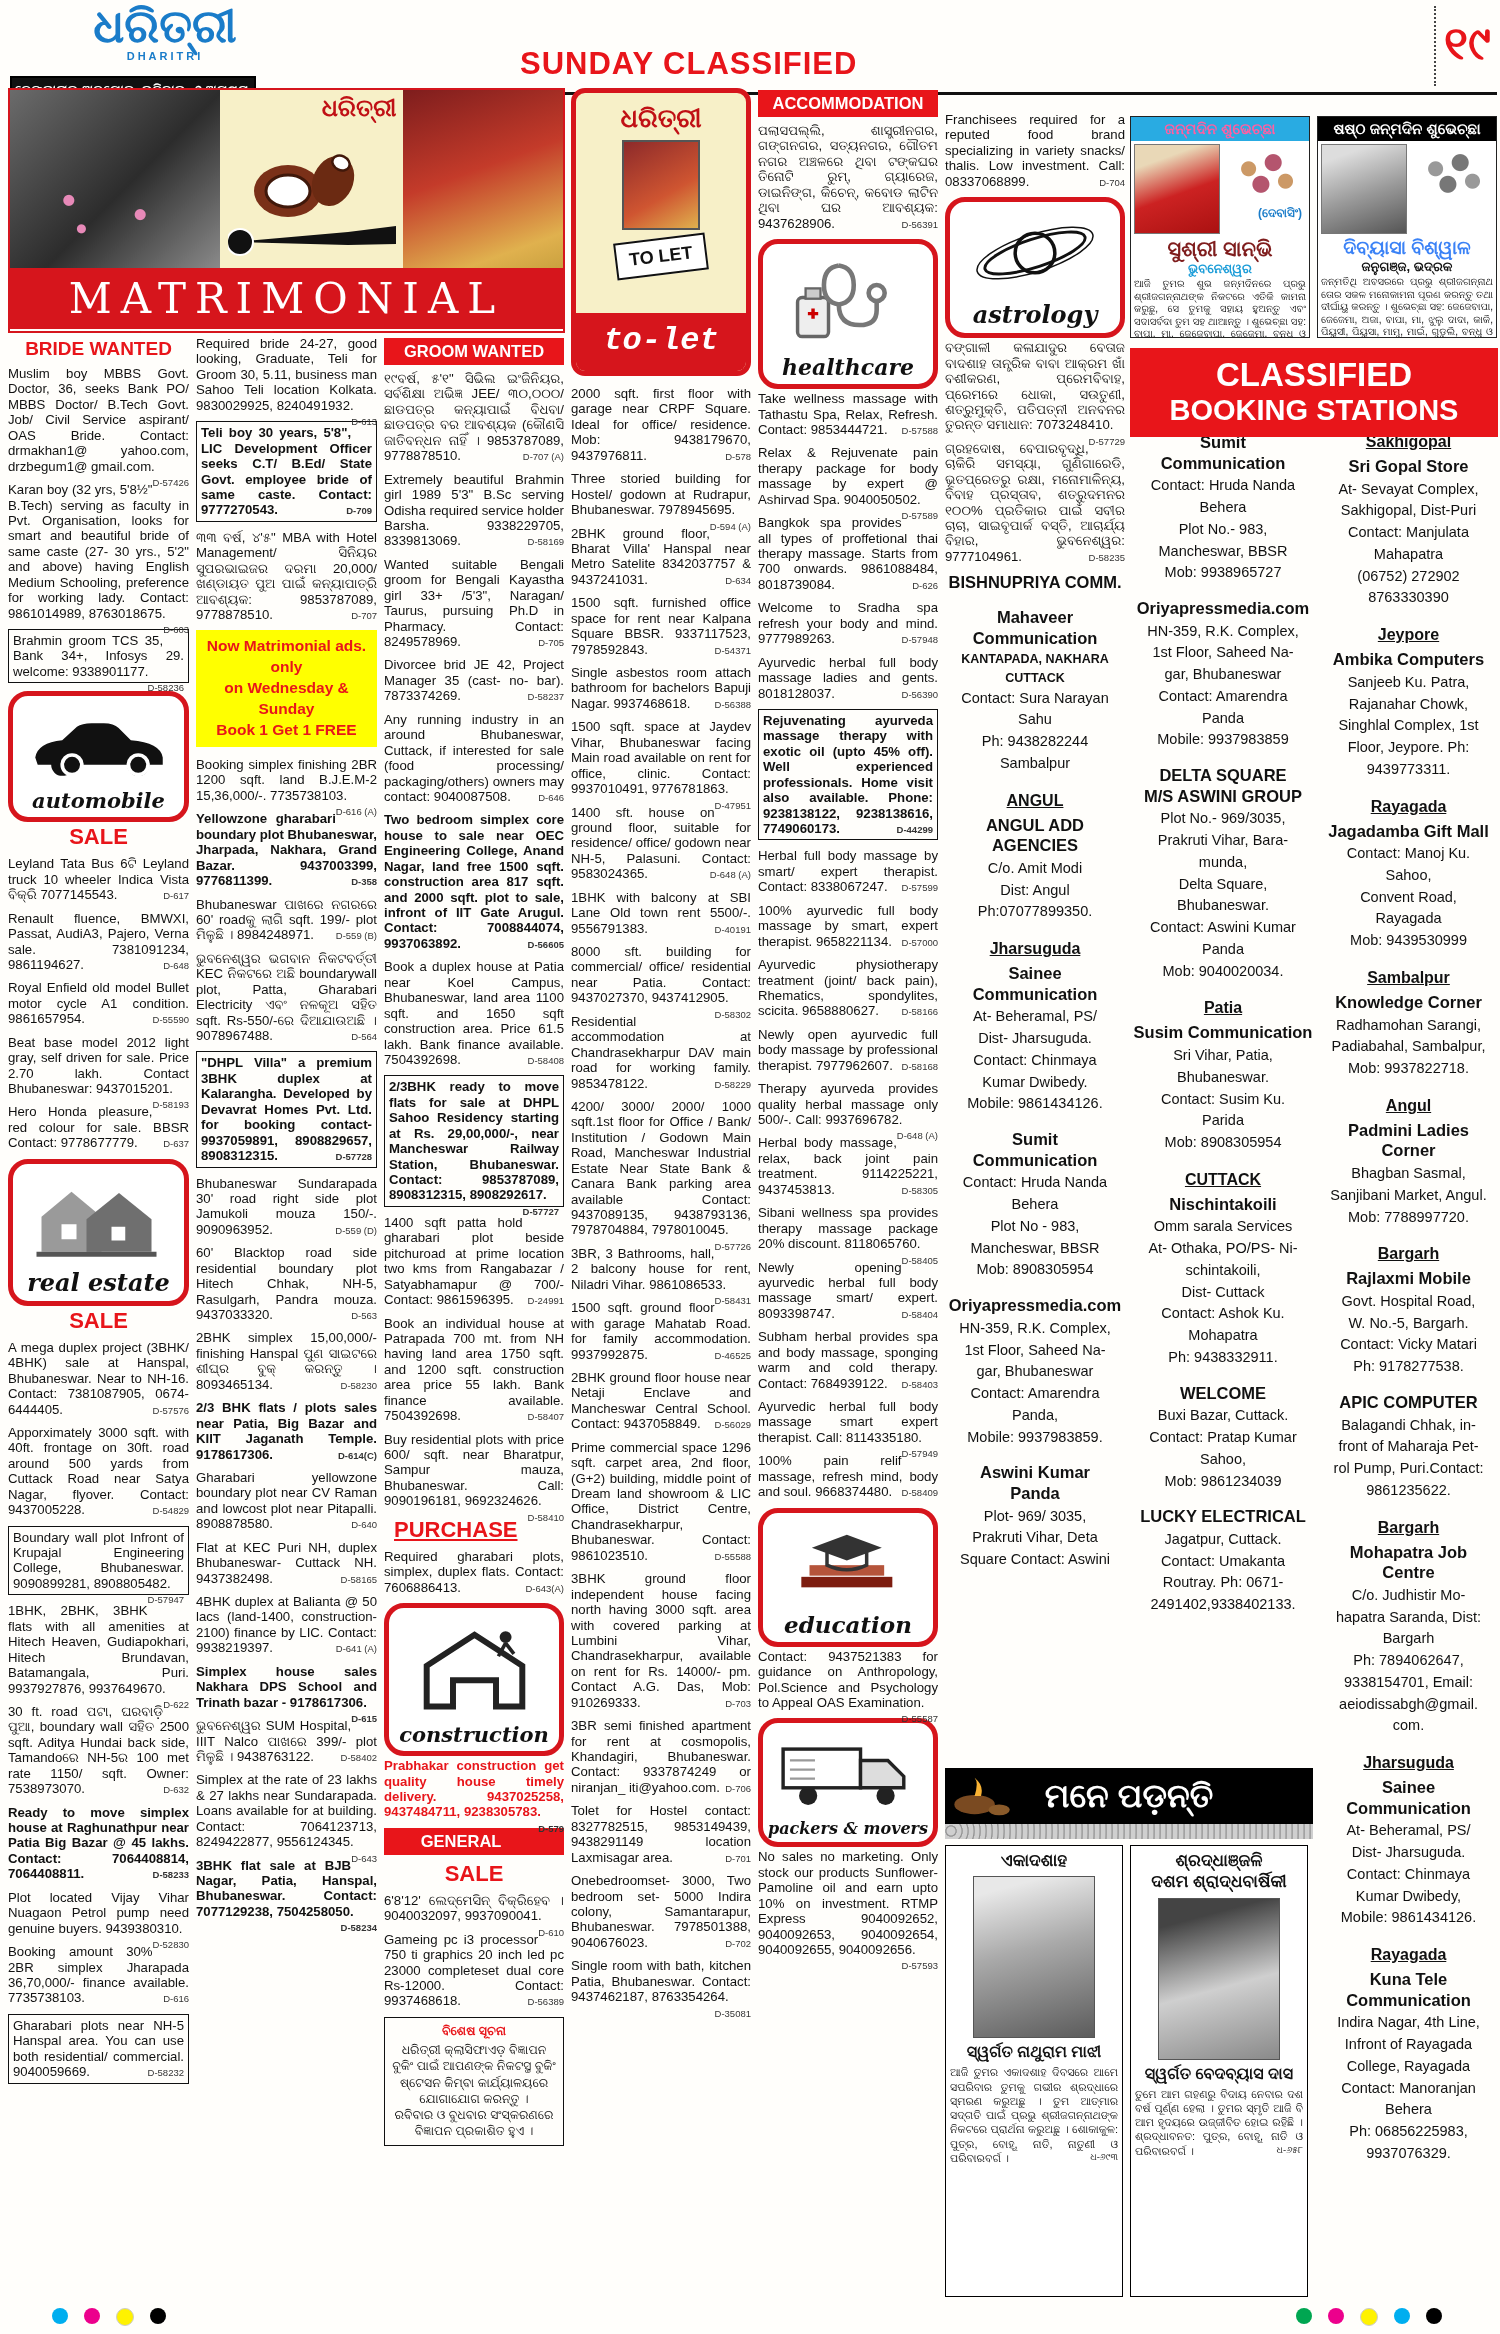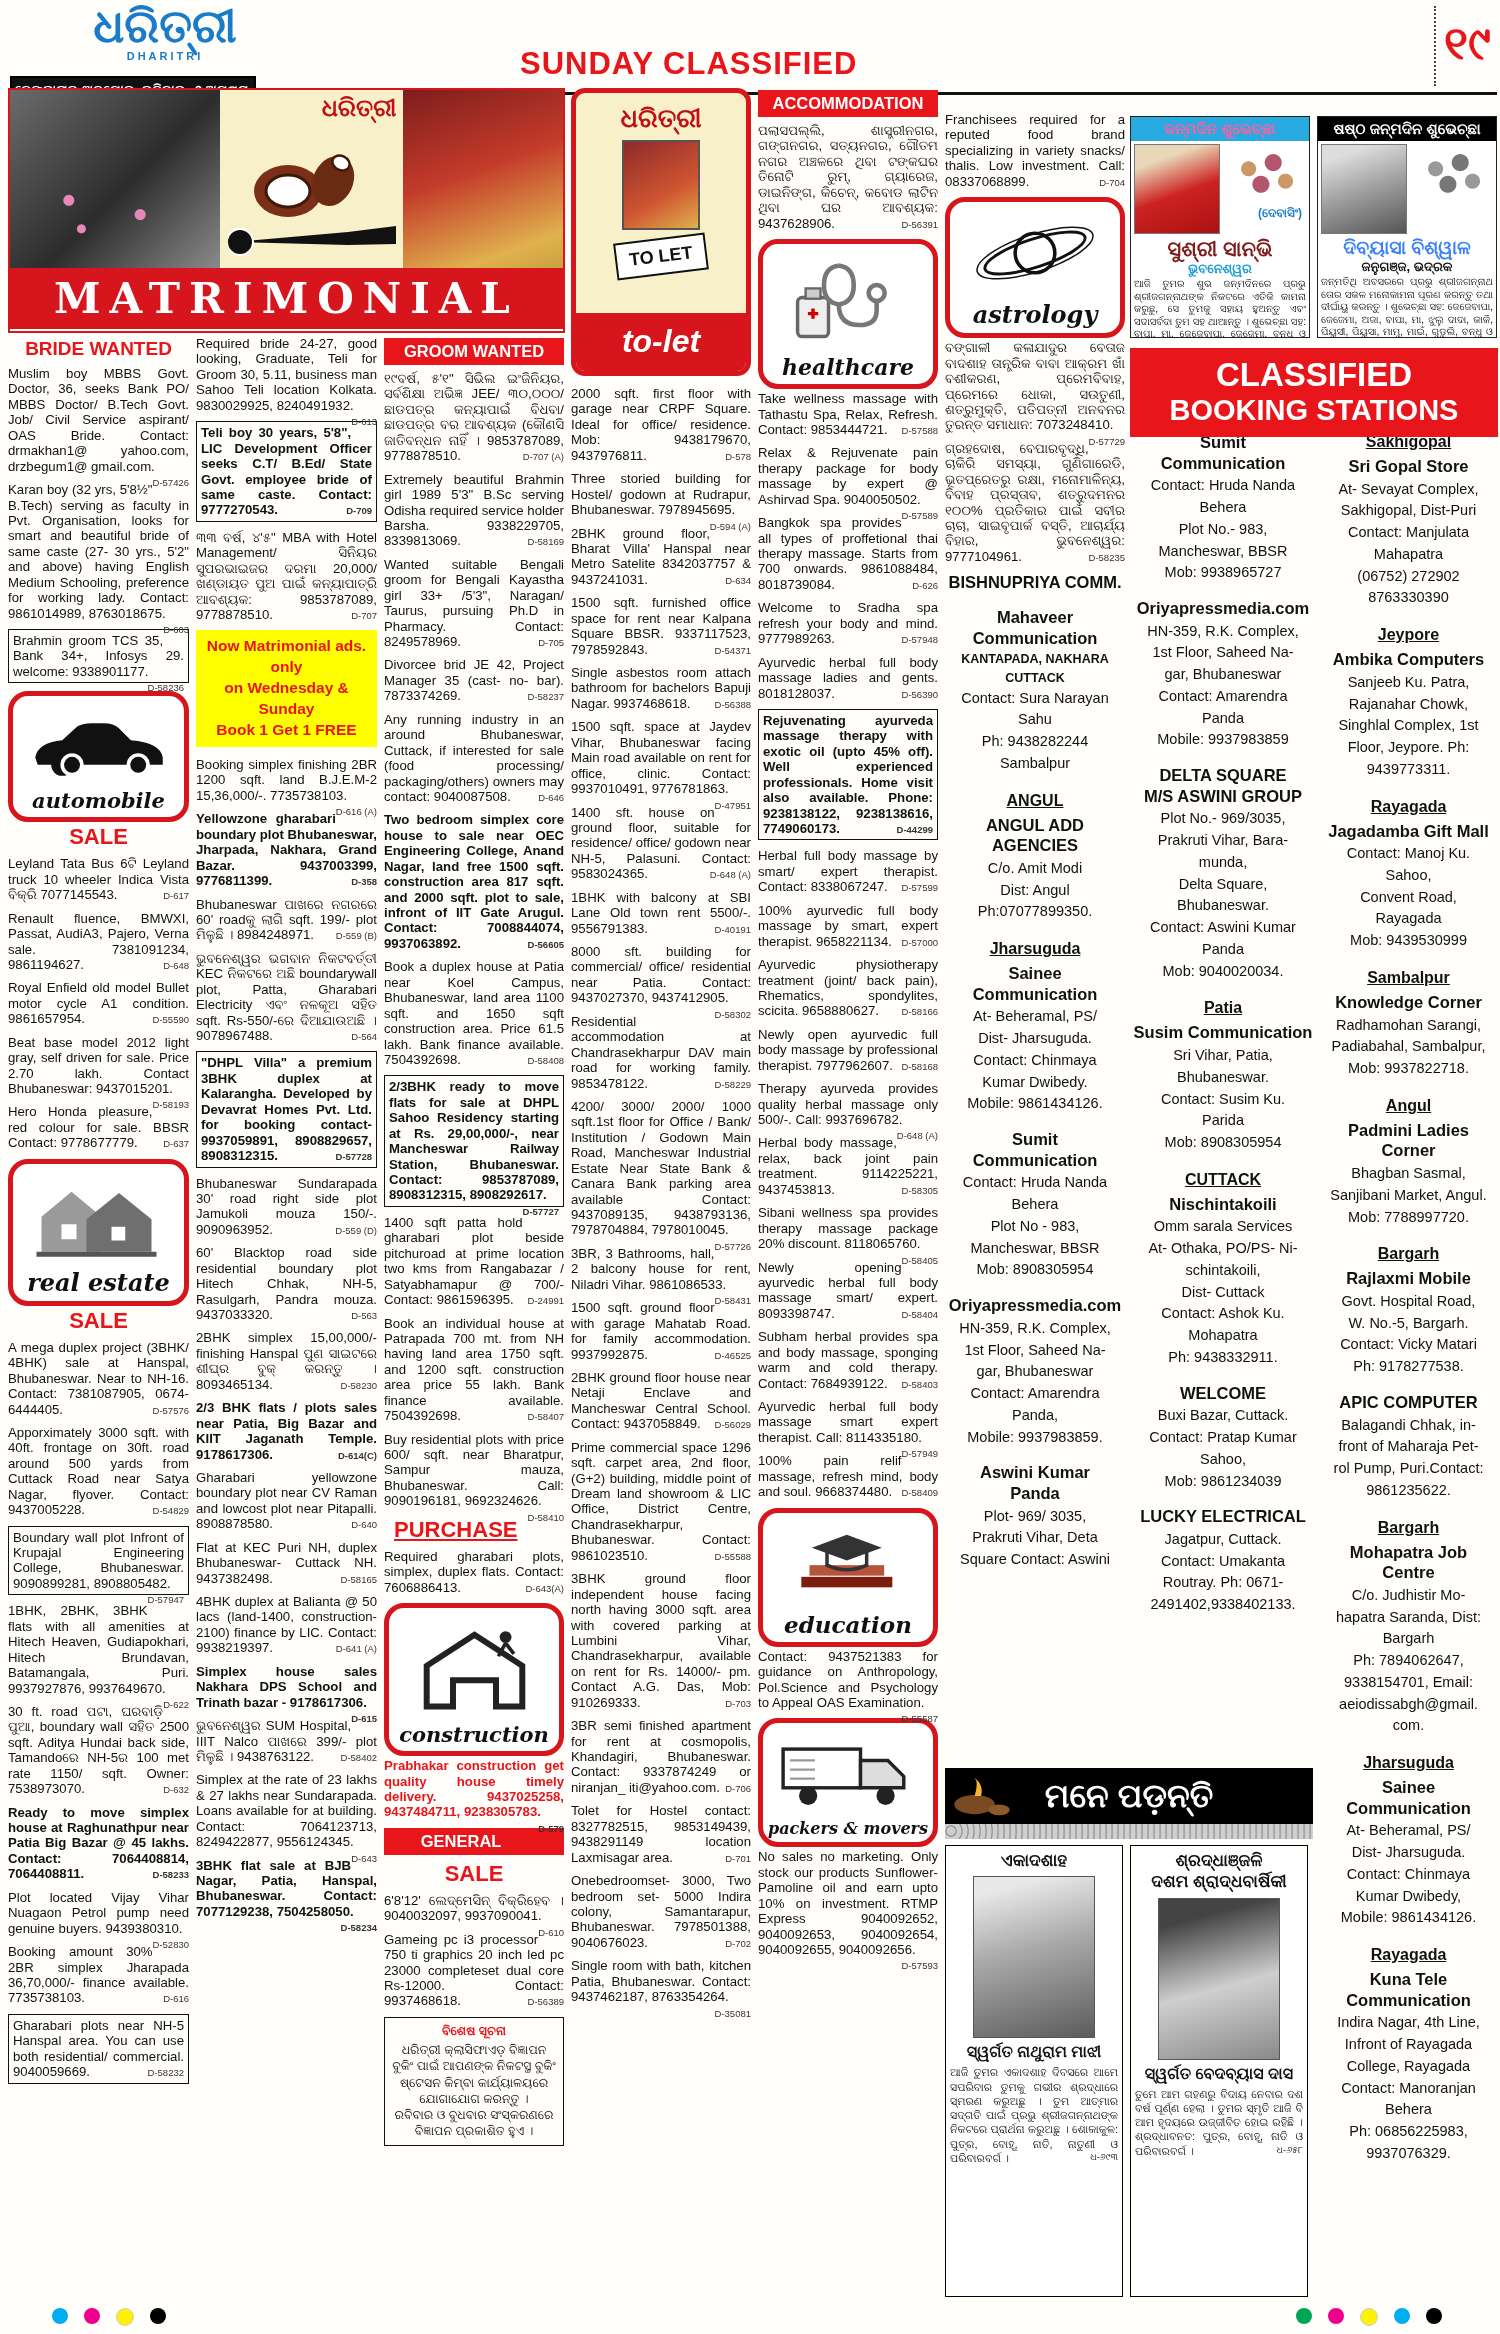--- a/index.html
+++ b/index.html
@@ -21,21 +21,21 @@
   .b-left{width:38%;background:
      radial-gradient(circle at 28% 62%,#e789b8 0 5px,transparent 6px),
      radial-gradient(circle at 34% 78%,#e789b8 0 4px,transparent 5px),
      radial-gradient(circle at 62% 70%,#e789b8 0 5px,transparent 6px),
      linear-gradient(135deg,#6b6b6b,#2c2c2c 55%,#8a8a8a);}
   .b-mid{width:33%;background:#f7f0c8;position:relative;}
   .b-mid .mlogo{position:absolute;right:6px;top:4px;color:#c01015;font-weight:bold;font-size:24px;}
   .b-mid svg{position:absolute;left:8px;bottom:2px;}
   .b-right{width:29%;background:linear-gradient(160deg,#7e1d1d,#c43b2a 45%,#e0b14e 85%,#caa13f);}
   .b-band{height:61px;background:#d6151c;color:#fff;text-align:center;
-          font-family:"DejaVu Serif",serif;font-weight:bold;font-size:42px;letter-spacing:9px;line-height:61px;}
+          font-family:"DejaVu Serif",serif;font-weight:normal;font-size:42px;letter-spacing:9px;line-height:61px;}
   
   .col{position:absolute;overflow:hidden;}
   .hd{text-align:center;font-weight:bold;margin:2px 0 6px;}
   .h-red{color:#e8151a;font-size:19px;}
   .h-bar{background:#e8151a;color:#fff;font-size:16.5px;padding:4px 0;}
   .h-sale{color:#e8151a;font-size:22px;}
   .h-und{color:#e8151a;font-size:22px;text-decoration:underline;}
   .ad{margin:0 0 8px;font-size:13.2px;line-height:1.17;text-align:justify;}
   .ad.bold{font-weight:bold;}
   .ad.boxed{border:1.6px solid #111;padding:3px 4px;}
@@ -54,21 +54,21 @@
   .noticehead{color:#e8151a;font-weight:bold;display:block;margin-bottom:3px;}
   .noticebody{white-space:pre-line;}
   
   .toletbox{border:5px solid #d6151c;border-radius:14px;height:278px;margin:0 0 10px;background:#f7f0c8;
             position:relative;text-align:center;overflow:hidden;}
   .tl-logo{color:#c01015;font-weight:bold;font-size:26px;margin-top:10px;}
   .tl-photo{width:74px;height:86px;margin:6px auto 0;background:linear-gradient(150deg,#8d2a2a,#cf5531 60%,#e0b14e);border:2px solid #555;}
   .tl-sign{display:inline-block;background:#fff;border:2.5px solid #111;font-weight:bold;font-size:18px;
            padding:6px 12px;transform:rotate(-7deg);margin-top:8px;}
   .tl-band{position:absolute;left:0;right:0;bottom:0;height:58px;background:#d6151c;color:#fff;
-           font-family:Liberation Sans, sans-serif;font-style:italic;font-weight:bold;font-size:32px;line-height:56px;}
+           font-family:Liberation Mono, monospace;font-style:italic;font-weight:bold;font-size:32px;line-height:56px;}
   
   #bday{position:absolute;left:1130px;top:116px;width:368px;display:flex;gap:7px;}
   .bd{width:180px;height:222px;border:1.5px solid #222;background:#fff;box-sizing:border-box;overflow:hidden;}
   .bd-head{font-weight:bold;font-size:15px;text-align:center;padding:3px 0;}
   .bd-head.blue{background:#29abe2;color:#ff5fa2;}
   .bd-head.black{background:#000;color:#fff;}
   .bd-row{display:flex;padding:3px;}
   .bd-photo{width:84px;height:88px;border:1px solid #777;}
   .bd-photo.colour{background:linear-gradient(160deg,#e9d8b7 20%,#c22 55%,#a11);}
   .bd-photo.grey{background:linear-gradient(160deg,#ddd 15%,#9a9a9a 55%,#555);}

